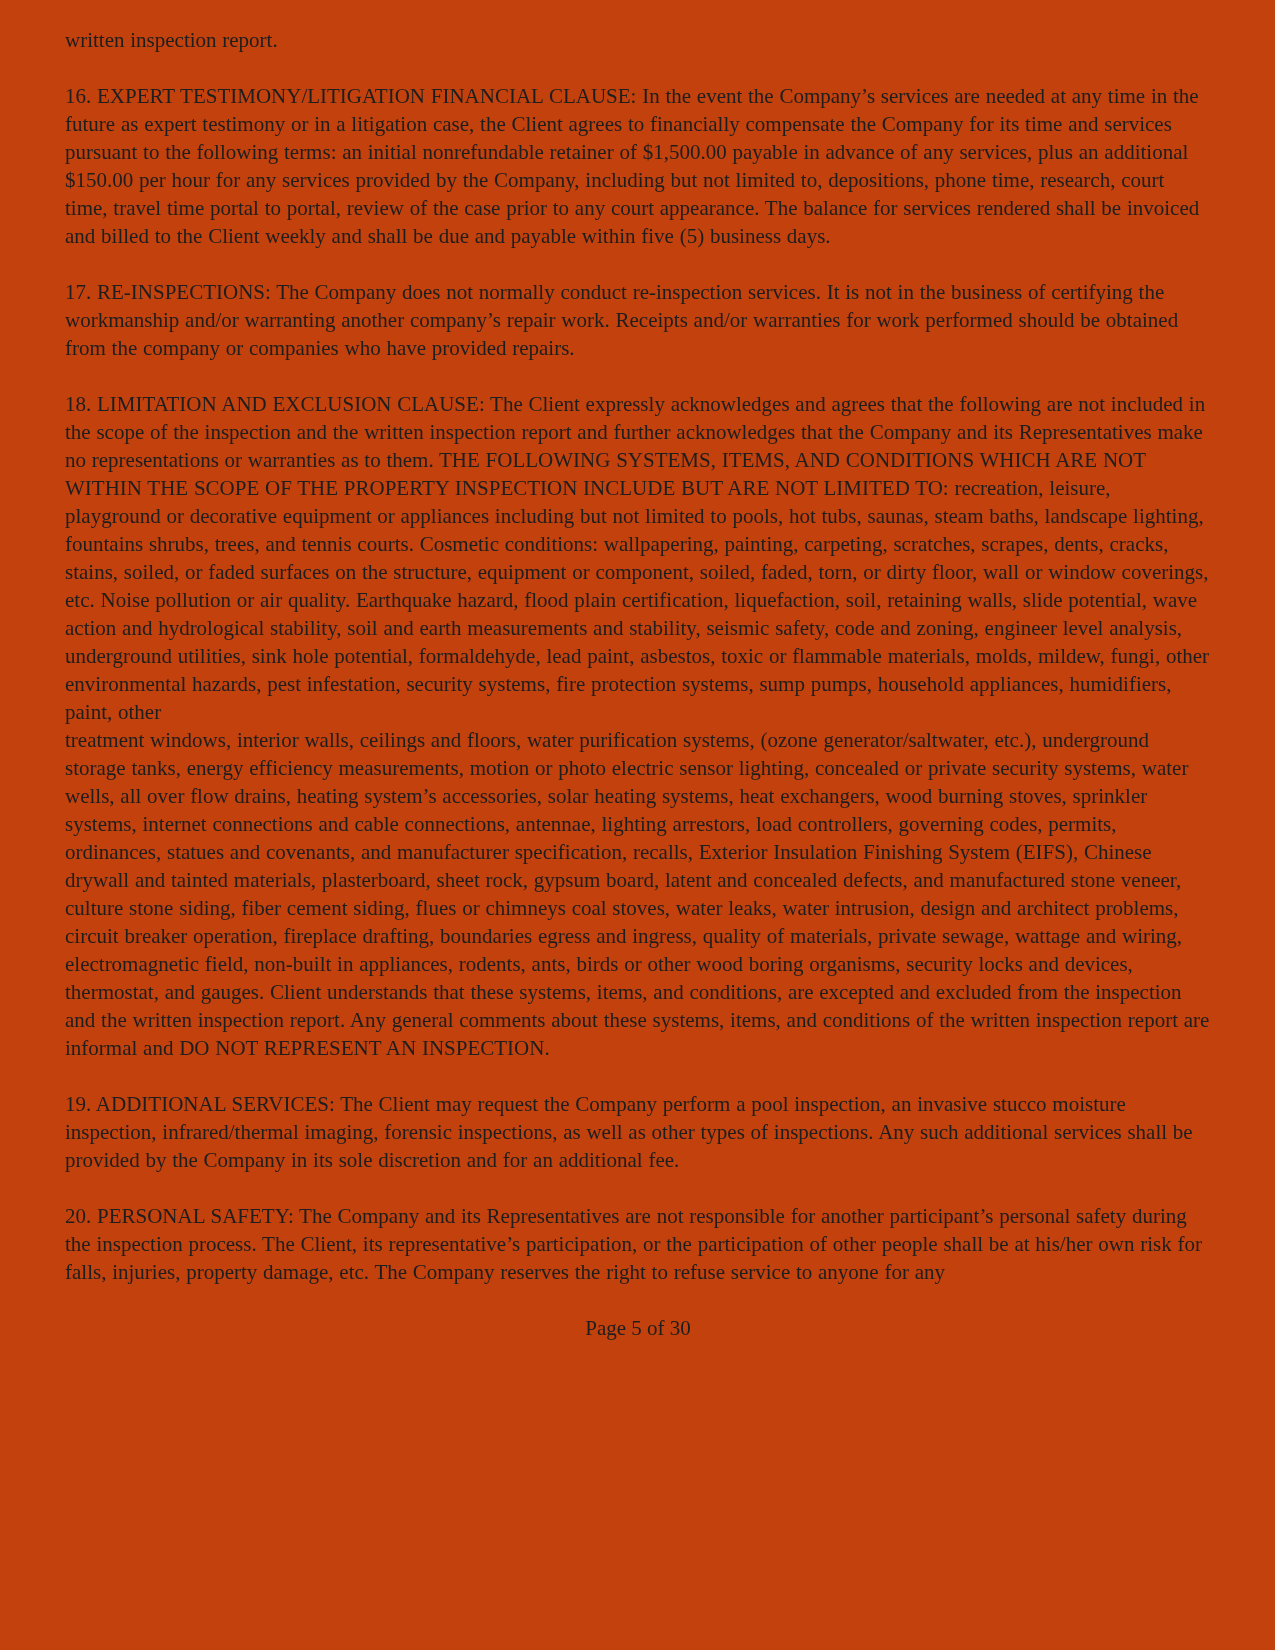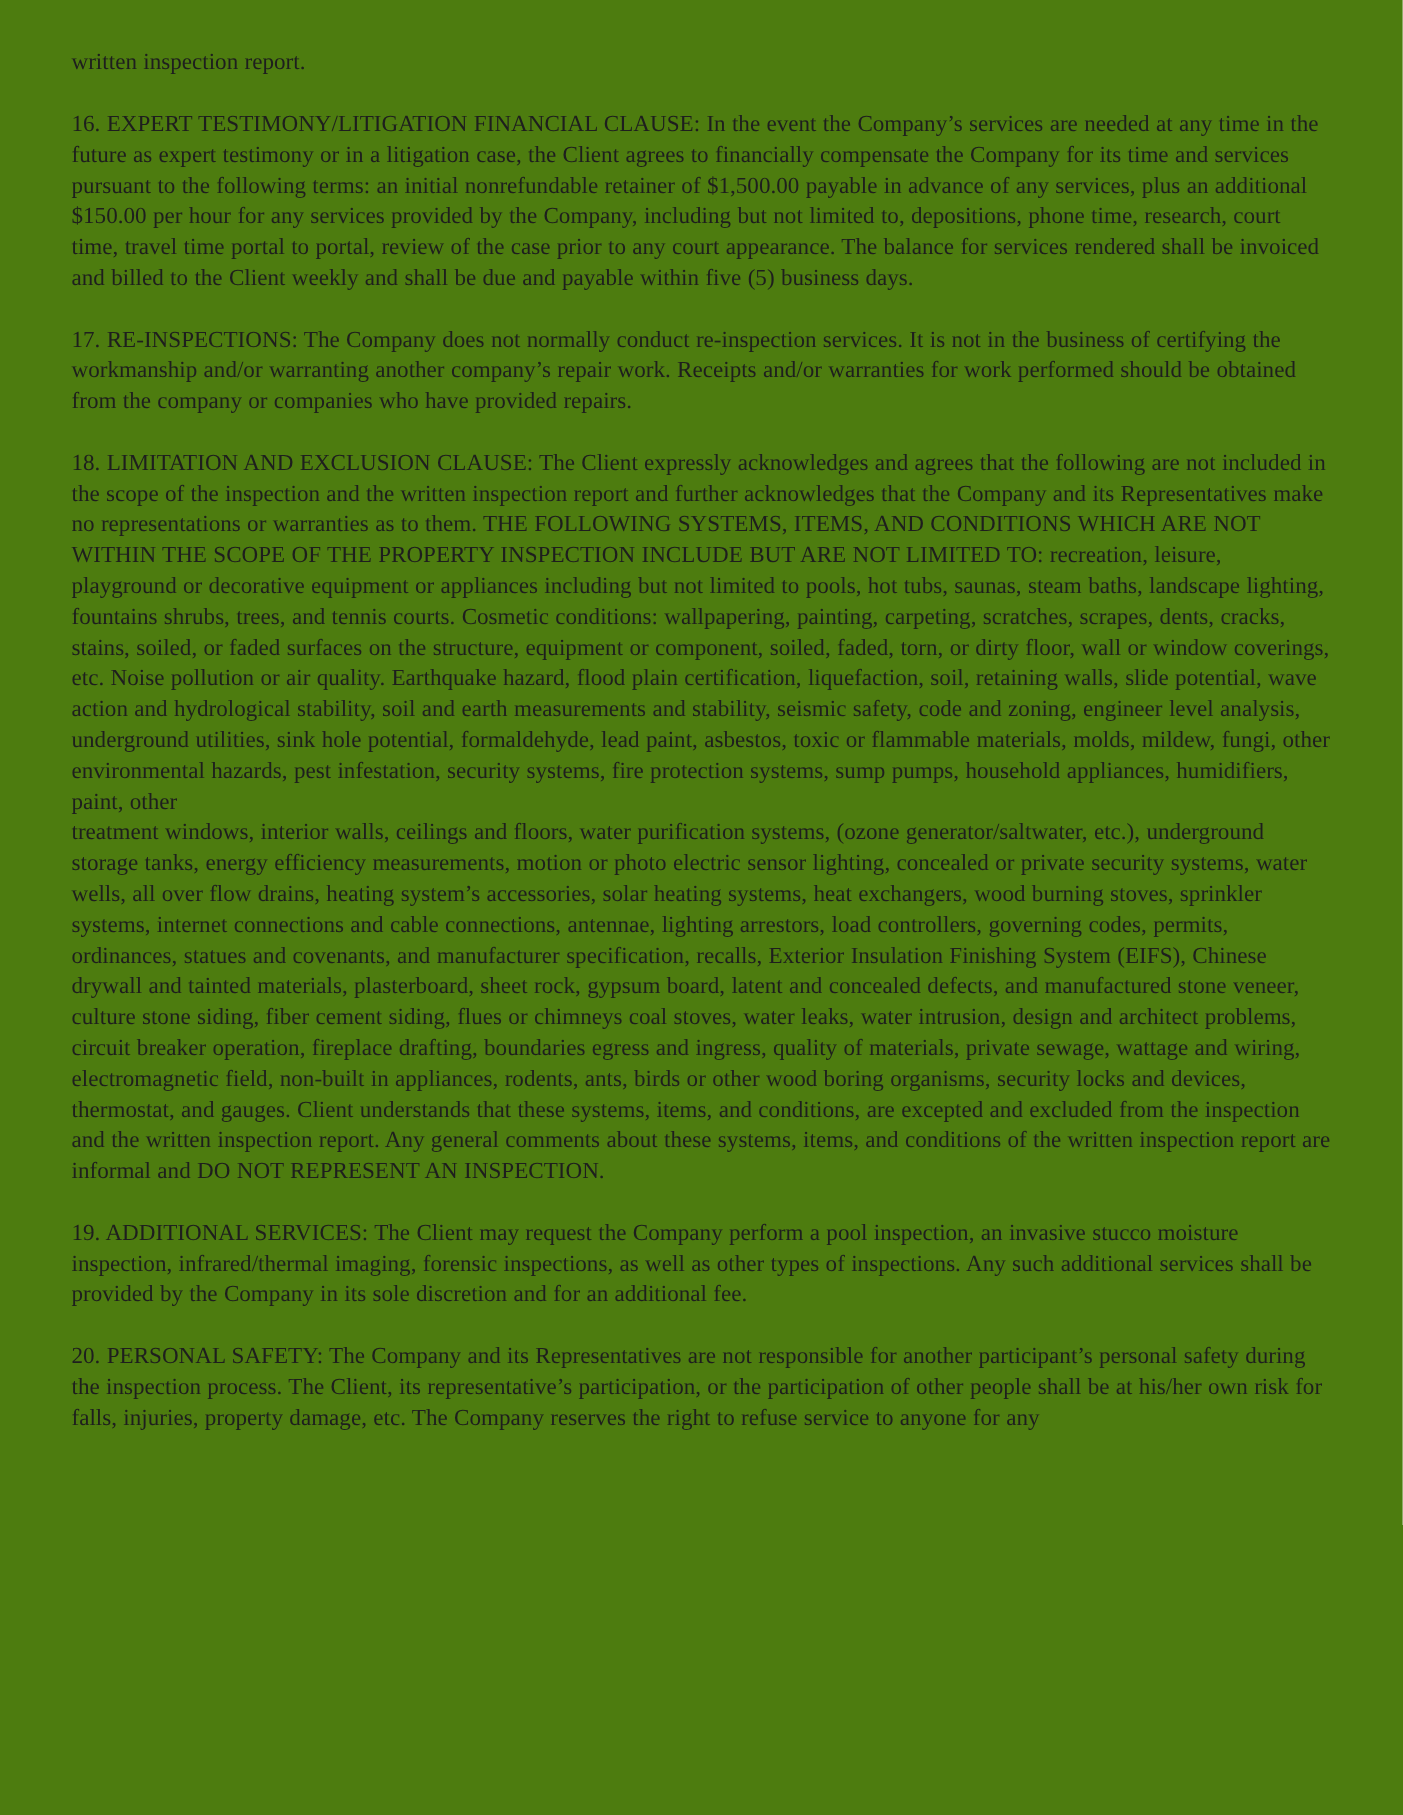--- a/index.html
+++ b/index.html
@@ -9,22 +9,22 @@
   }
   body {
     width: 1275px;
     height: 1650px;
     overflow: hidden;
   }
   .page {
     box-sizing: border-box;
     width: 1275px;
     height: 1650px;
-    background: #4d7c0f;
-    padding: 42px 64px 0 65px;
+    background: #c2410c;
+    padding: 26px 64px 0 65px;
     font-family: "Liberation Serif", "DejaVu Serif", serif;
     font-size: 21px;
     line-height: 28px;
     color: #1e1e1e;
     text-align: left;
   }
   .para {
     margin: 0 0 28px 0;
     padding: 0;
     word-spacing: 0.5px;
@@ -44,14 +44,15 @@
   <p class="para">16. EXPERT TESTIMONY/LITIGATION FINANCIAL CLAUSE: In the event the Company’s services are needed at any time in the future as expert testimony or in a litigation case, the Client agrees to financially compensate the Company for its time and services pursuant to the following terms: an initial nonrefundable retainer of $1,500.00 payable in advance of any services, plus an additional $150.00 per hour for any services provided by the Company, including but not limited to, depositions, phone time, research, court time, travel time portal to portal, review of the case prior to any court appearance. The balance for services rendered shall be invoiced and billed to the Client weekly and shall be due and payable within five (5) business days.</p>
 
   <p class="para">17. RE-INSPECTIONS: The Company does not normally conduct re-inspection services. It is not in the business of certifying the workmanship and/or warranting another company’s repair work. Receipts and/or warranties for work performed should be obtained from the company or companies who have provided repairs.</p>
 
   <p class="para"><span>18. LIMITATION AND EXCLUSION CLAUSE: The Client expressly acknowledges and agrees that the following are not included in the scope of the inspection and the written inspection report and further acknowledges that the Company and its Representatives make no representations or warranties as to them. THE FOLLOWING SYSTEMS, ITEMS, AND CONDITIONS WHICH ARE NOT WITHIN THE SCOPE OF THE PROPERTY INSPECTION INCLUDE BUT ARE NOT LIMITED TO: recreation, leisure, playground or decorative equipment or appliances including but not limited to pools, hot tubs, saunas, steam baths, landscape lighting, fountains shrubs, trees, and tennis courts. Cosmetic conditions: wallpapering, painting, carpeting, scratches, scrapes, dents, cracks, stains, soiled, or faded surfaces on the structure, equipment or component, soiled, faded, torn, or dirty floor, wall or window coverings, etc. Noise pollution or air quality. Earthquake hazard, flood plain certification, liquefaction, soil, retaining walls, slide potential, wave action and hydrological stability, soil and earth measurements and stability, seismic safety, code and zoning, engineer level analysis, underground utilities, sink hole potential, formaldehyde, lead paint, asbestos, toxic or flammable materials, molds, mildew, fungi, other environmental hazards, pest infestation, security systems, fire protection systems, sump pumps, household appliances, humidifiers, paint, other</span><br><span>treatment windows, interior walls, ceilings and floors, water purification systems, (ozone generator/saltwater, etc.), underground storage tanks, energy efficiency measurements, motion or photo electric sensor lighting, concealed or private security systems, water wells, all over flow drains, heating system’s accessories, solar heating systems, heat exchangers, wood burning stoves, sprinkler systems, internet connections and cable connections, antennae, lighting arrestors, load controllers, governing codes, permits, ordinances, statues and covenants, and manufacturer specification, recalls, Exterior Insulation Finishing System (EIFS), Chinese drywall and tainted materials, plasterboard, sheet rock, gypsum board, latent and concealed defects, and manufactured stone veneer, culture stone siding, fiber cement siding, flues or chimneys coal stoves, water leaks, water intrusion, design and architect problems, circuit breaker operation, fireplace drafting, boundaries egress and ingress, quality of materials, private sewage, wattage and wiring, electromagnetic field, non-built in appliances, rodents, ants, birds or other wood boring organisms, security locks and devices, thermostat, and gauges. Client understands that these systems, items, and conditions, are excepted and excluded from the inspection and the written inspection report. Any general comments about these systems, items, and conditions of the written inspection report are informal and DO NOT REPRESENT AN INSPECTION.</span></p>
 
   <p class="para">19. ADDITIONAL SERVICES: The Client may request the Company perform a pool inspection, an invasive stucco moisture inspection, infrared/thermal imaging, forensic inspections, as well as other types of inspections. Any such additional services shall be provided by the Company in its sole discretion and for an additional fee.</p>
 
   <p class="para">20. PERSONAL SAFETY: The Company and its Representatives are not responsible for another participant’s personal safety during the inspection process. The Client, its representative’s participation, or the participation of other people shall be at his/her own risk for falls, injuries, property damage, etc. The Company reserves the right to refuse service to anyone for any</p>
 
+  <div class="page-footer">Page 5 of 30</div>
 
 </div>
 
 </body></html>

